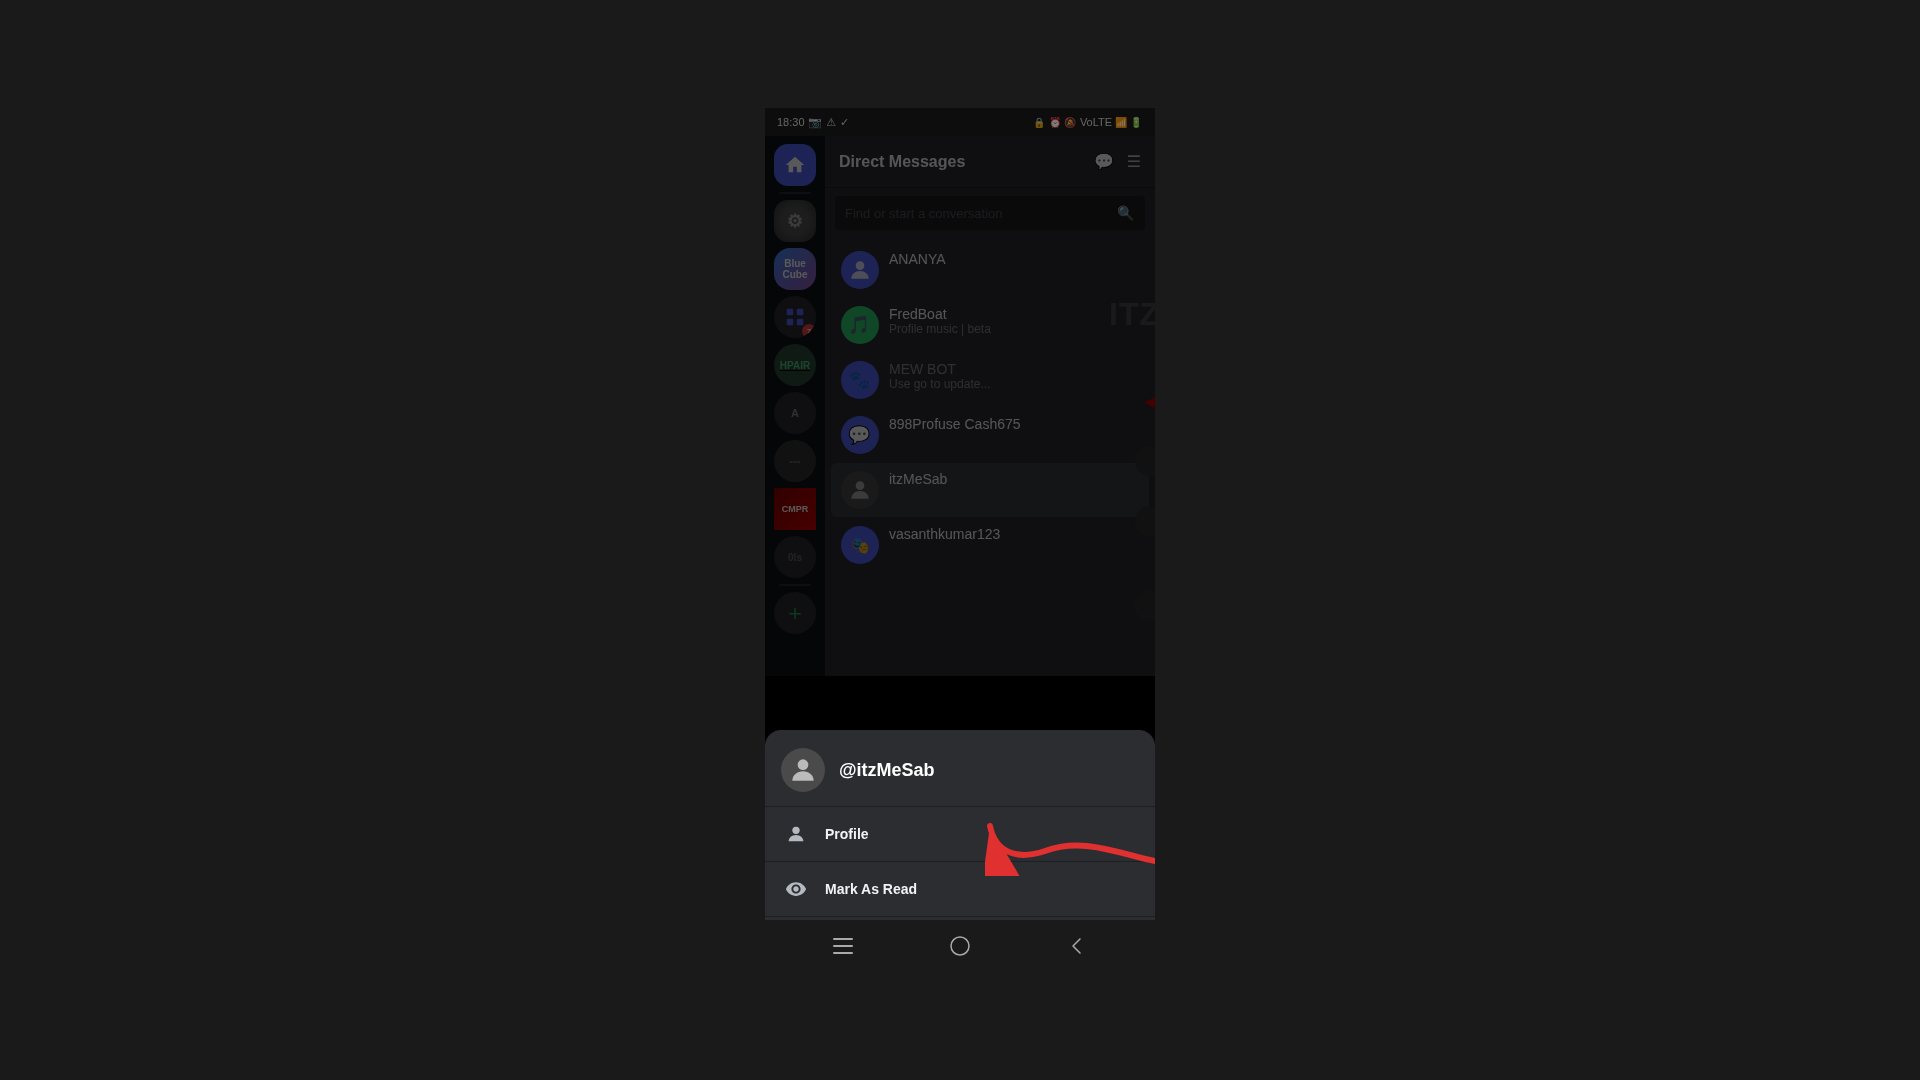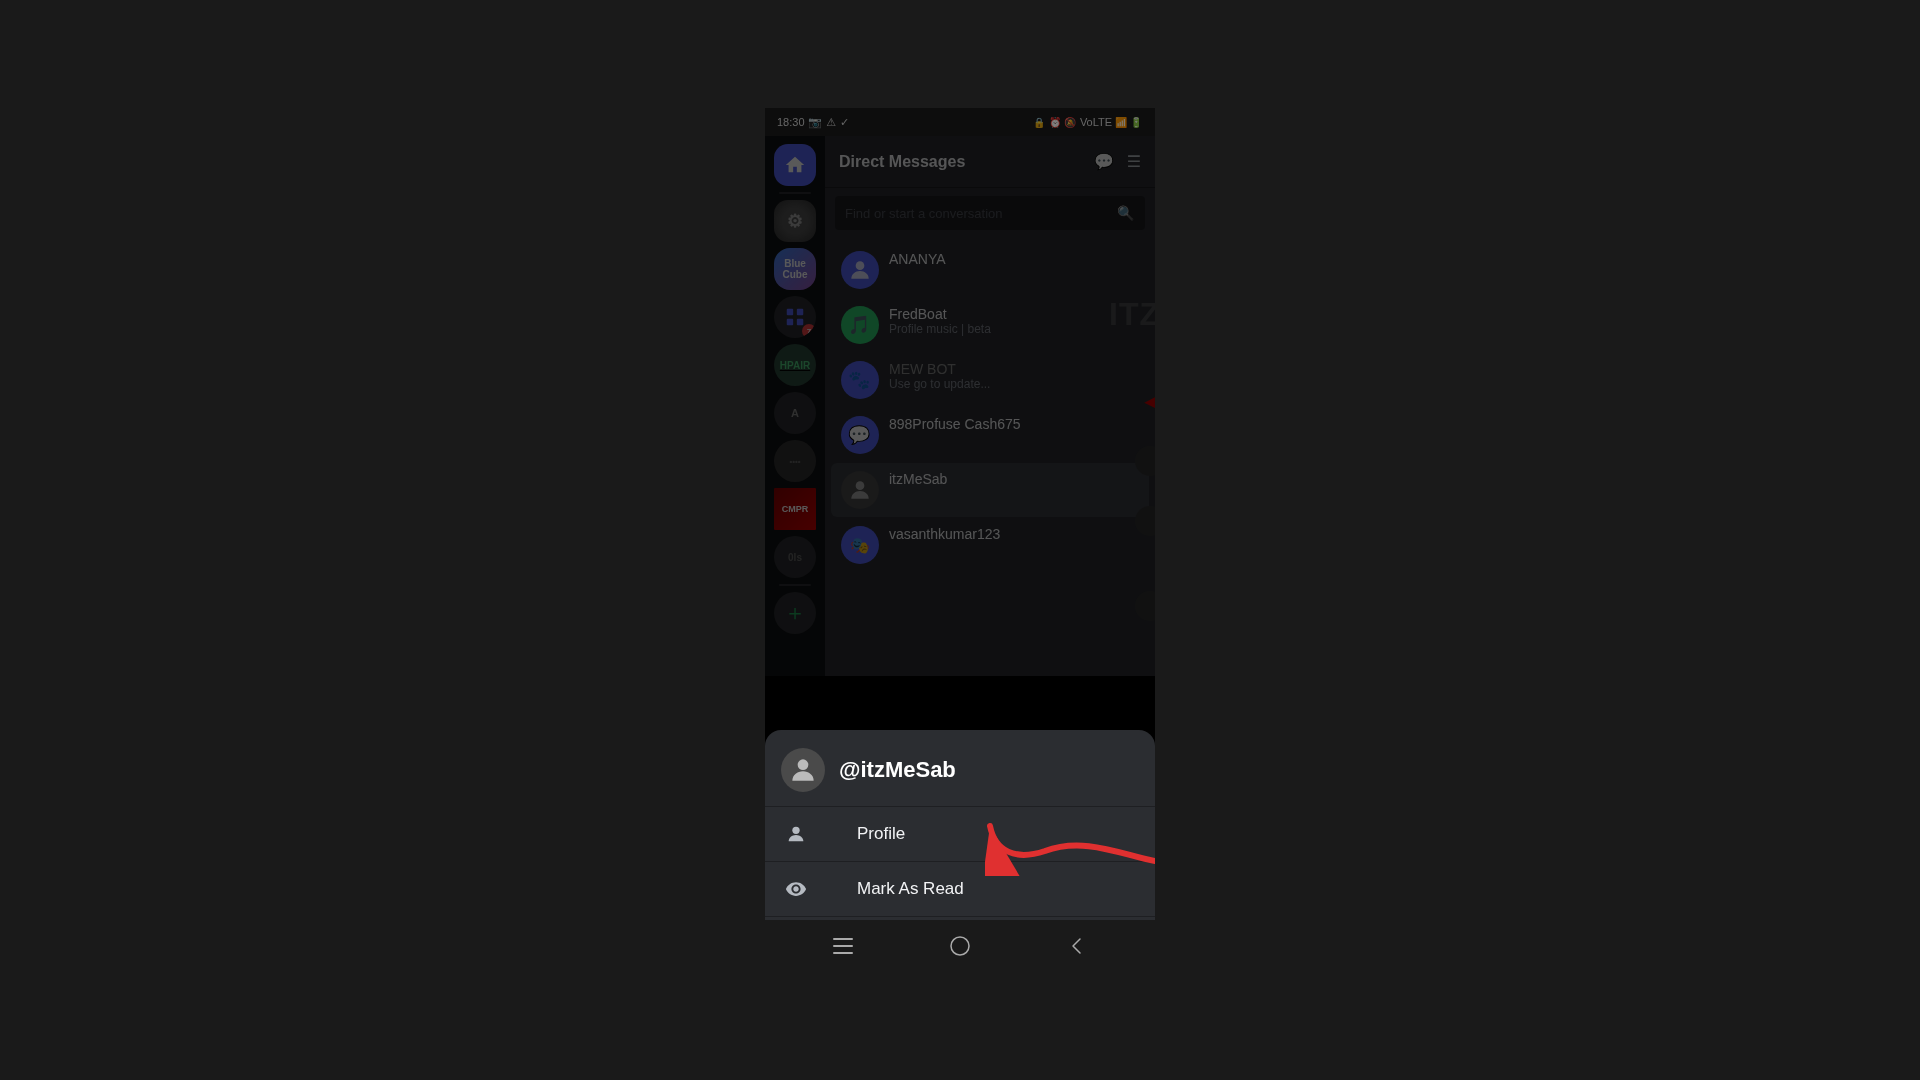--- a/index.html
+++ b/index.html
@@ -215,21 +215,21 @@
       background: #4a4a4a;
       display: flex;
       align-items: center;
       justify-content: center;
       color: #fff;
       font-size: 16px;
       overflow: hidden;
     }
 
     .context-username {
-      font-size: 22px;
+      font-size: 18px;
       font-weight: 700;
       color: #fff;
     }
 
     .context-menu-item {
       display: flex;
       align-items: center;
       padding: 14px 18px;
       gap: 16px;
       cursor: pointer;
@@ -242,23 +242,22 @@
       height: 26px;
       display: flex;
       align-items: center;
       justify-content: center;
       color: #b5bac1;
       font-size: 18px;
     }
 
     .context-label {
       color: #f2f3f5;
-      font-size: 17px;
-      font-weight: 400;
-      margin-left: 32px;
+      font-size: 14px;
+      font-weight: 700;
     }
 
     
     .nav-bar {
       position: absolute;
       bottom: 0;
       left: 0;
       right: 0;
       height: 52px;
       background: #1a1a1a;

